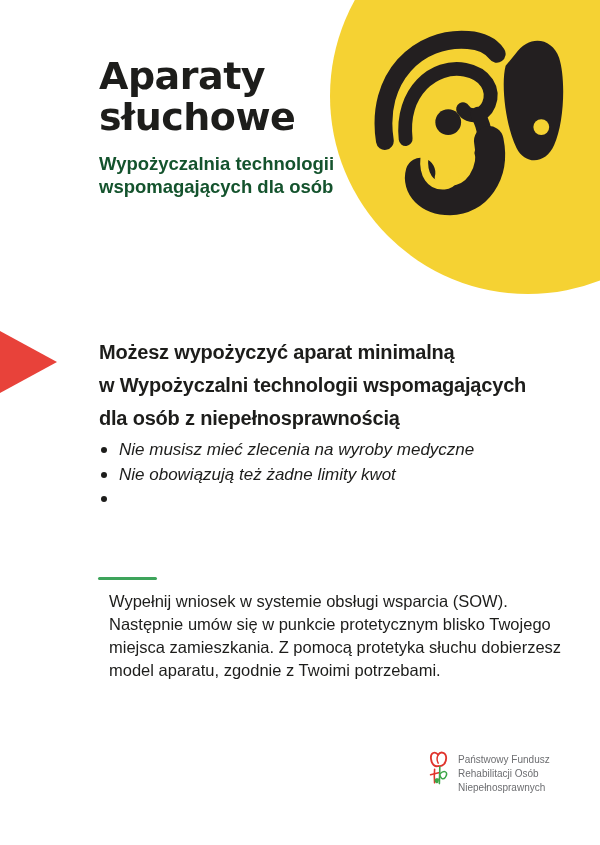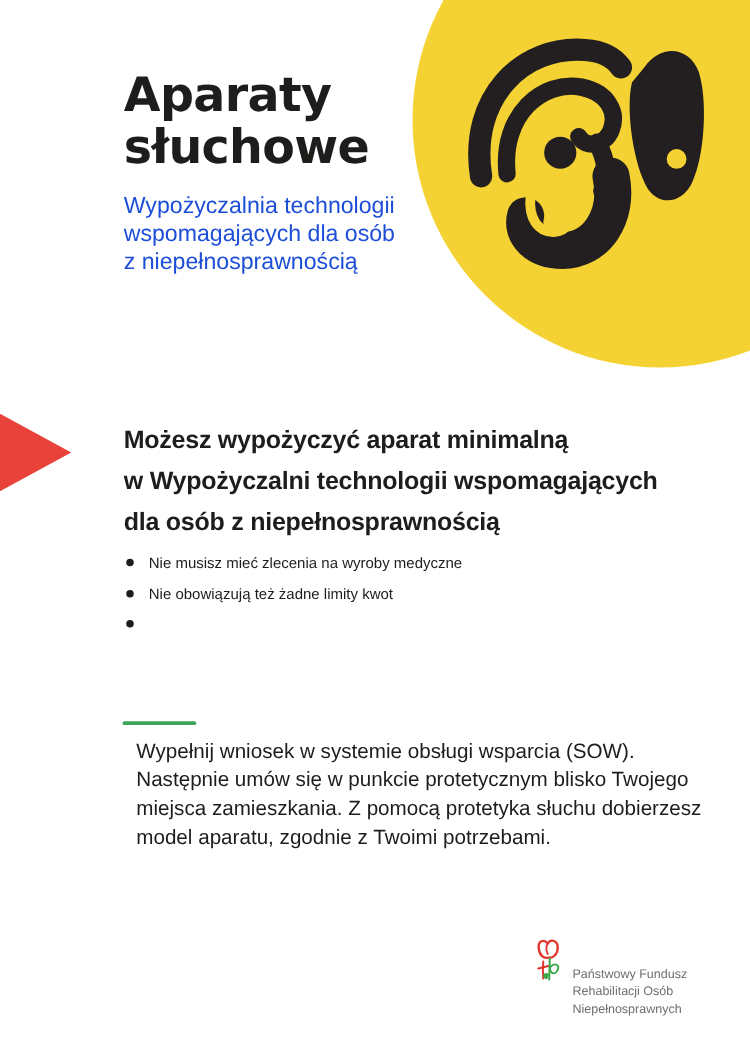--- a/index.html
+++ b/index.html
@@ -20,40 +20,40 @@
   .ear-svg{position:absolute;left:371px;top:30px;width:198px;height:218px;}
   
   .title{
     position:absolute;left:99px;top:56px;
     font-family:"DejaVu Sans", sans-serif;
     font-weight:800;font-size:38px;line-height:41px;
     letter-spacing:-0.5px;color:#1d1d1b;
   }
   .subtitle{
     position:absolute;left:99px;top:153px;
-    font-weight:400;font-size:18.5px;line-height:22.5px;
-    color:#1d4ed8;
+    font-weight:700;font-size:18.5px;line-height:22.5px;
+    color:#14532d;
   }
   
   .red-arrow{
     position:absolute;left:0;top:331px;width:57px;height:62px;
     background:#E8423A;
     -webkit-clip-path:polygon(0 0,100% 50%,0 100%);
     clip-path:polygon(0 0,100% 50%,0 100%);
   }
   
   .heading{
     position:absolute;left:99px;top:336px;
     font-weight:700;font-size:20px;line-height:33px;
     letter-spacing:-0.2px;color:#1d1d1b;
   }
   .bullets{
     position:absolute;left:99px;top:438px;
     list-style:none;margin:0;padding:0;
-    font-size:12px;line-height:24.5px;
+    font-size:17px;line-height:24.5px;font-style:italic;
   }
   .bullets li{display:flex;align-items:flex-start;}
   .bullet-dot{
     flex:0 0 auto;
     width:6px;height:6px;border-radius:50%;
     background:#1d1d1b;margin:9px 12px 0 2px;
   }
   .green-divider{
     position:absolute;left:98px;top:577px;
     width:59px;height:3px;border-radius:2px;
@@ -62,21 +62,20 @@
   .paragraph{
     position:absolute;left:109px;top:590px;
     font-size:16.5px;line-height:23px;color:#1d1d1b;
   }
   
   .footer-logo{position:absolute;left:427px;top:746px;display:flex;}
   .tulip-svg{width:24px;height:44px;margin-right:7px;margin-top:2px;}
   .logo-text{
     font-size:10px;line-height:13.8px;color:#6D6E71;
     padding-top:7px;
-    margin-top:20px;
   }
 </style>
 </head>
 <body>
 
 <div class="page">
 
   <div class="hero-circle"></div>
   <svg class="ear-svg" viewBox="0 0 200 220" aria-hidden="true">
     <g fill="none" stroke="#231F20" stroke-linecap="round">
@@ -99,21 +98,20 @@
   </svg>
 
   <h1 class="title" style="margin:0">
     <div>Aparaty</div>
     <div>słuchowe</div>
   </h1>
 
   <div class="subtitle">
     <div>Wypożyczalnia technologii</div>
     <div>wspomagających dla osób</div>
-    <div>z niepełnosprawnością</div>
   </div>
 
   <div class="red-arrow"></div>
 
   <h2 class="heading" style="margin:0">
     <div>Możesz wypożyczyć aparat minimalną</div>
     <div>w Wypożyczalni technologii wspomagających</div>
     <div>dla osób z niepełnosprawnością</div>
   </h2>
 

